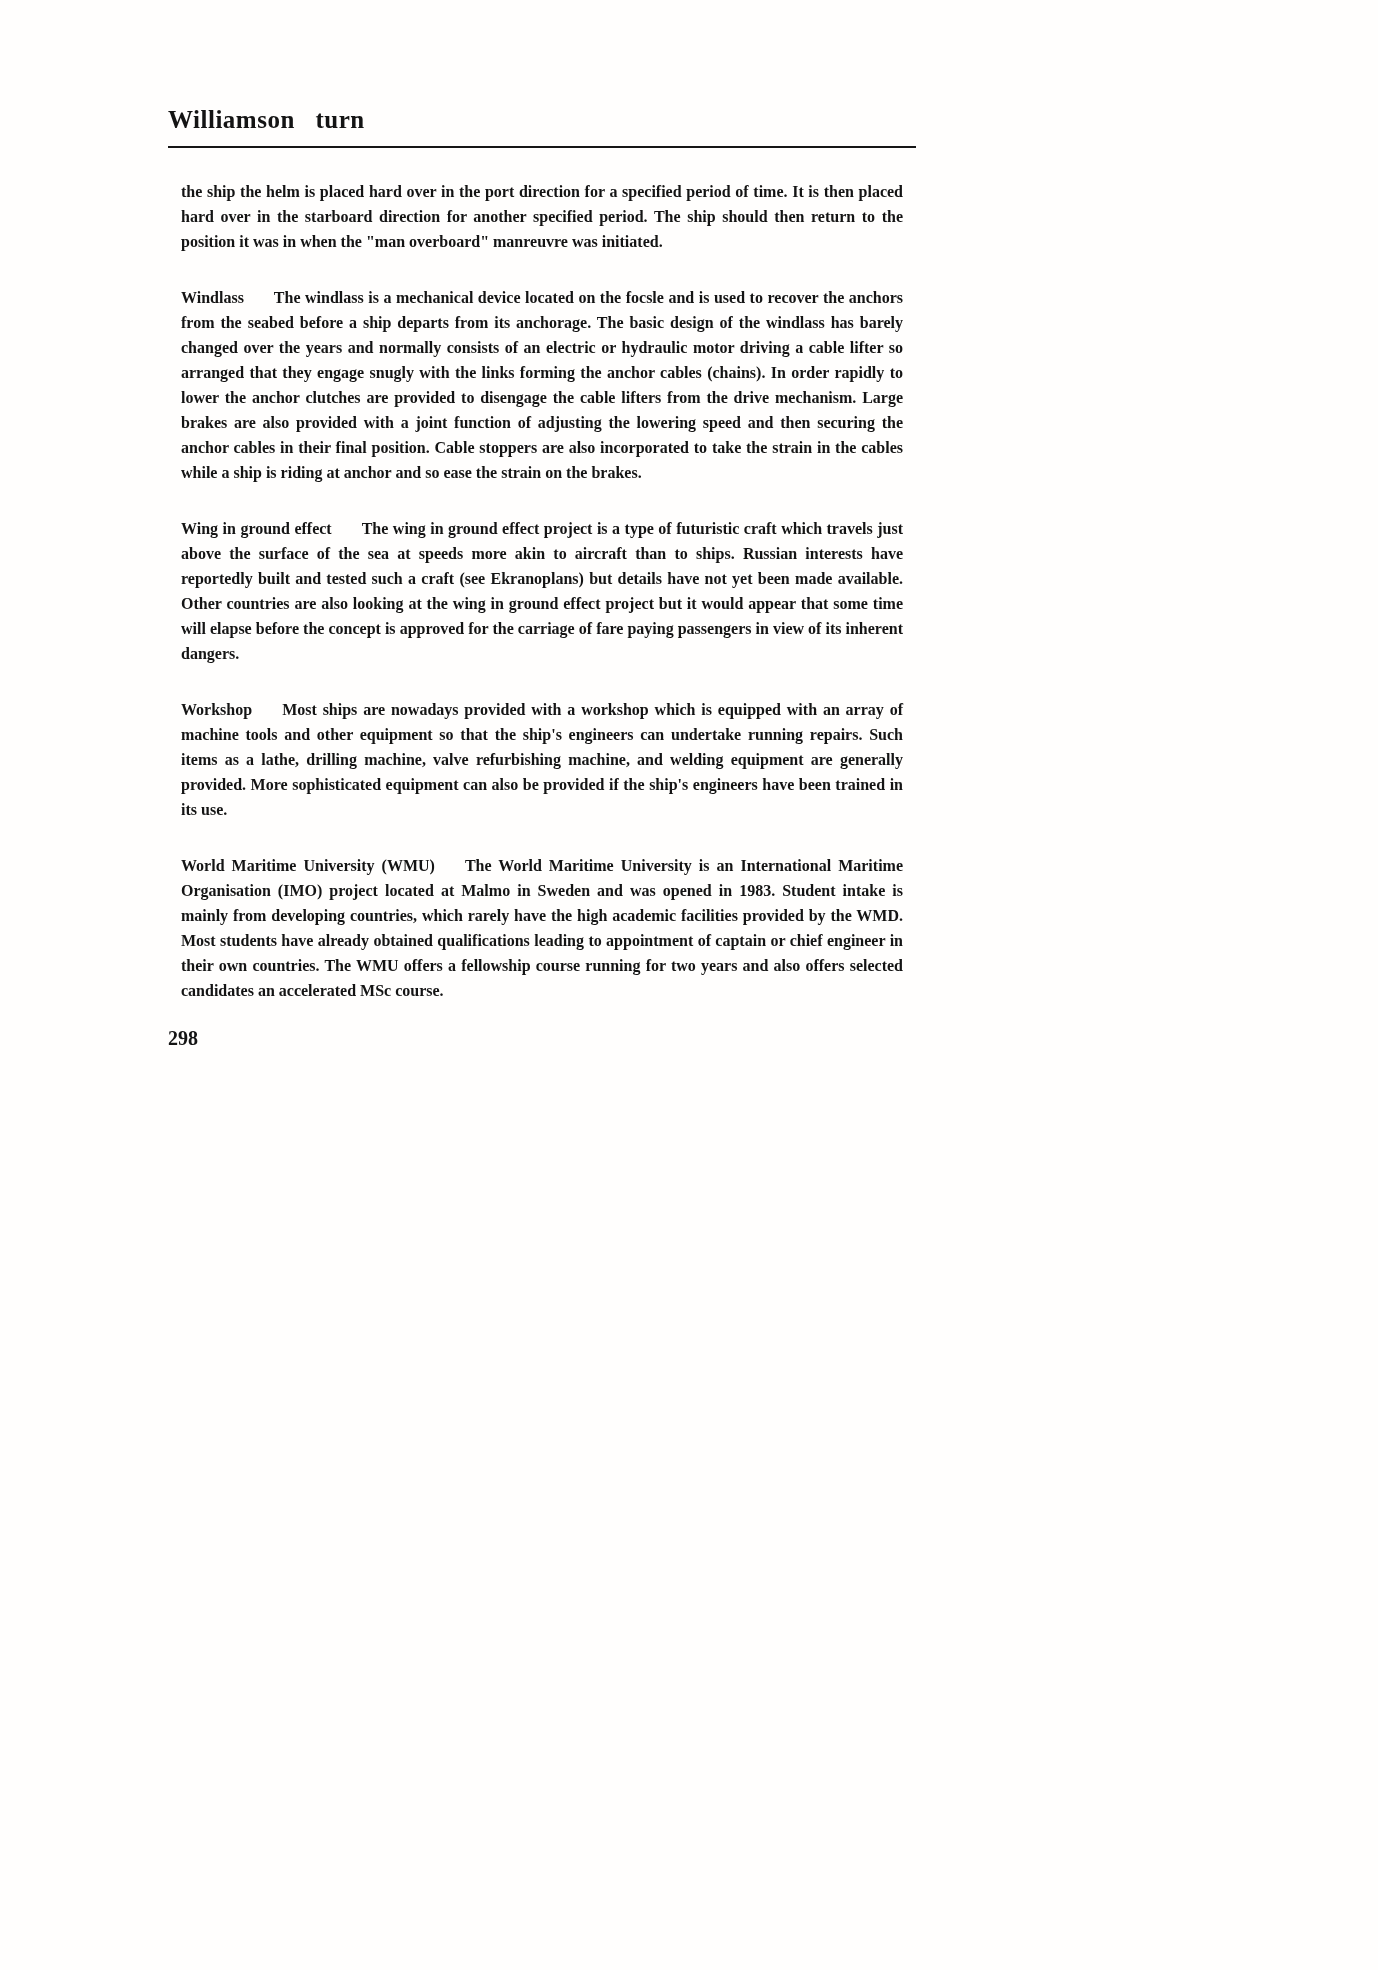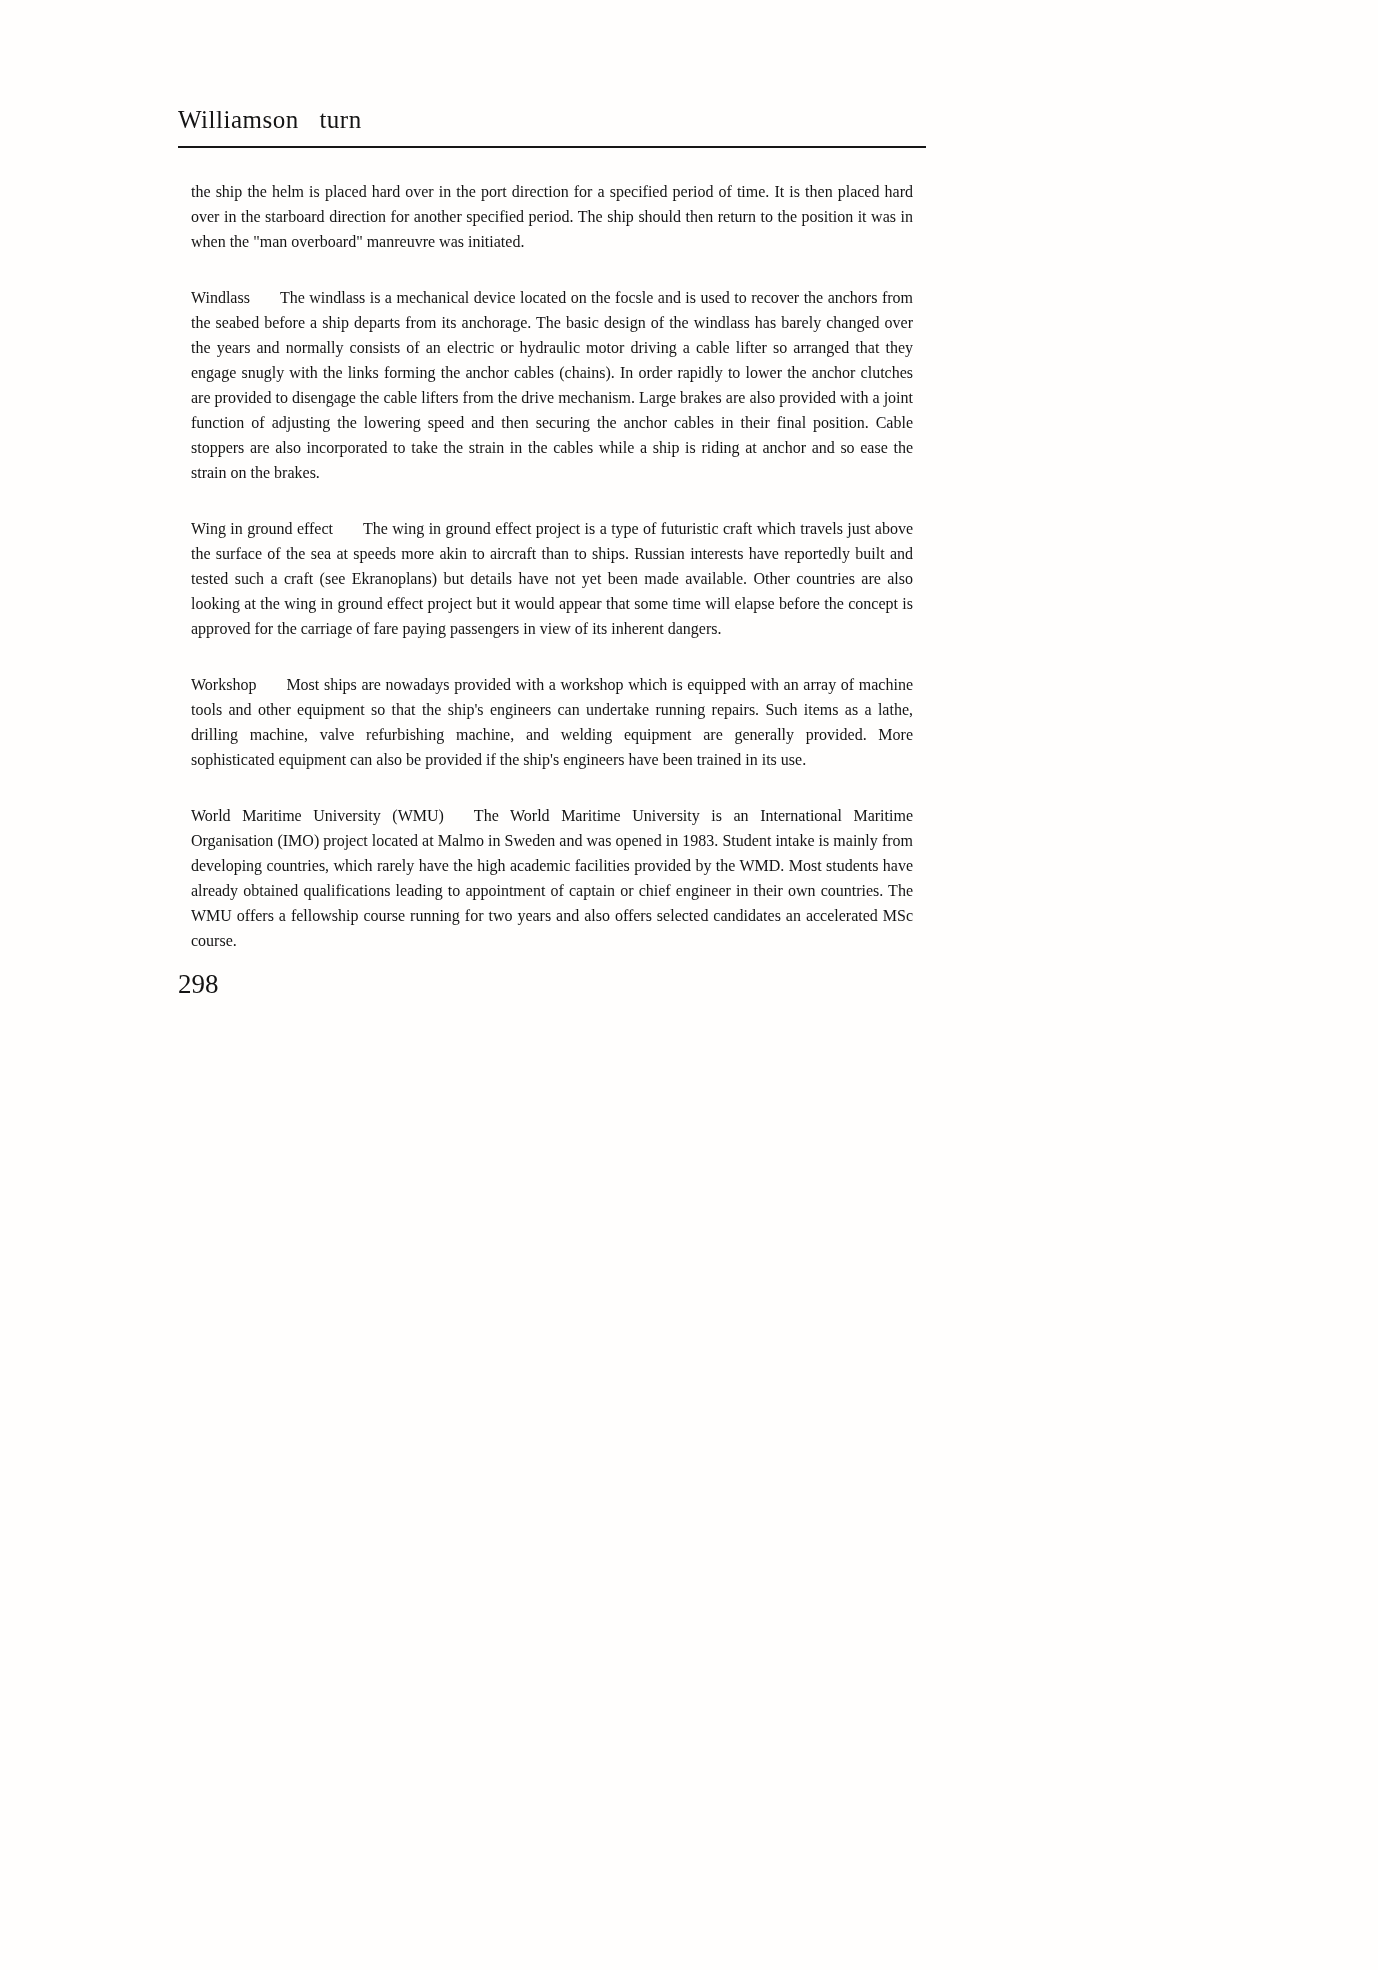--- a/index.html
+++ b/index.html
@@ -7,23 +7,24 @@
     position:relative;
     width:1378px;
     height:1970px;
     background:#fffefd;
     overflow:hidden;
     font-family:"Liberation Serif", serif;
     color:#141414;
   }
   .textblock{
     position:absolute;
-    left:178px;
+    left:168px;
     top:106px;
     width:748px;
+    font-weight:bold;
   }
   .running-head{
     font-size:25px;
     letter-spacing:0.5px;
     word-spacing:14px;
     padding-bottom:12px;
     border-bottom:2.5px solid #161616;
     margin-bottom:8px;
   }
   .para{
@@ -31,22 +32,22 @@
     padding-top:18px;
     font-size:16px;
     line-height:25px;
     text-align:justify;
   }
   .term{
     margin-right:30px;
   }
   .term:empty{margin-right:0;}
   .page-number{
-    margin-top:16px;
-    font-size:27px;
+    margin-top:24px;
+    font-size:20px;
   }
   .watermark{
     position:absolute;
     left:0;
     bottom:14px;
     width:1378px;
     height:230px;
     pointer-events:none;
   }
   .sun{

